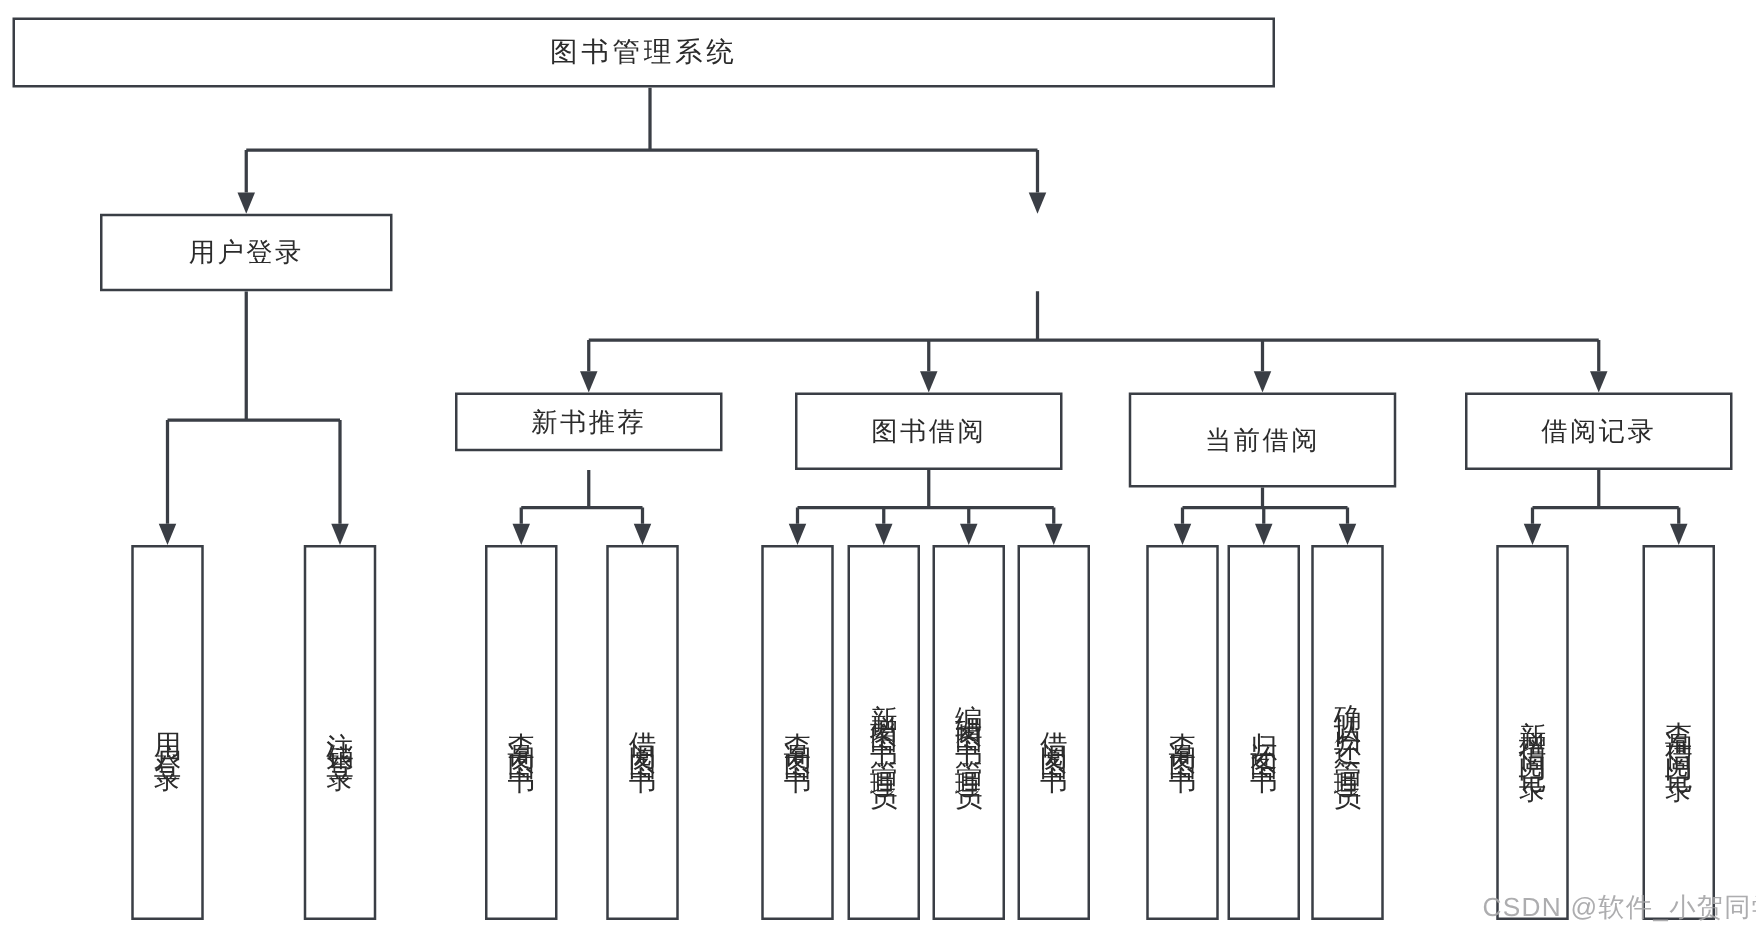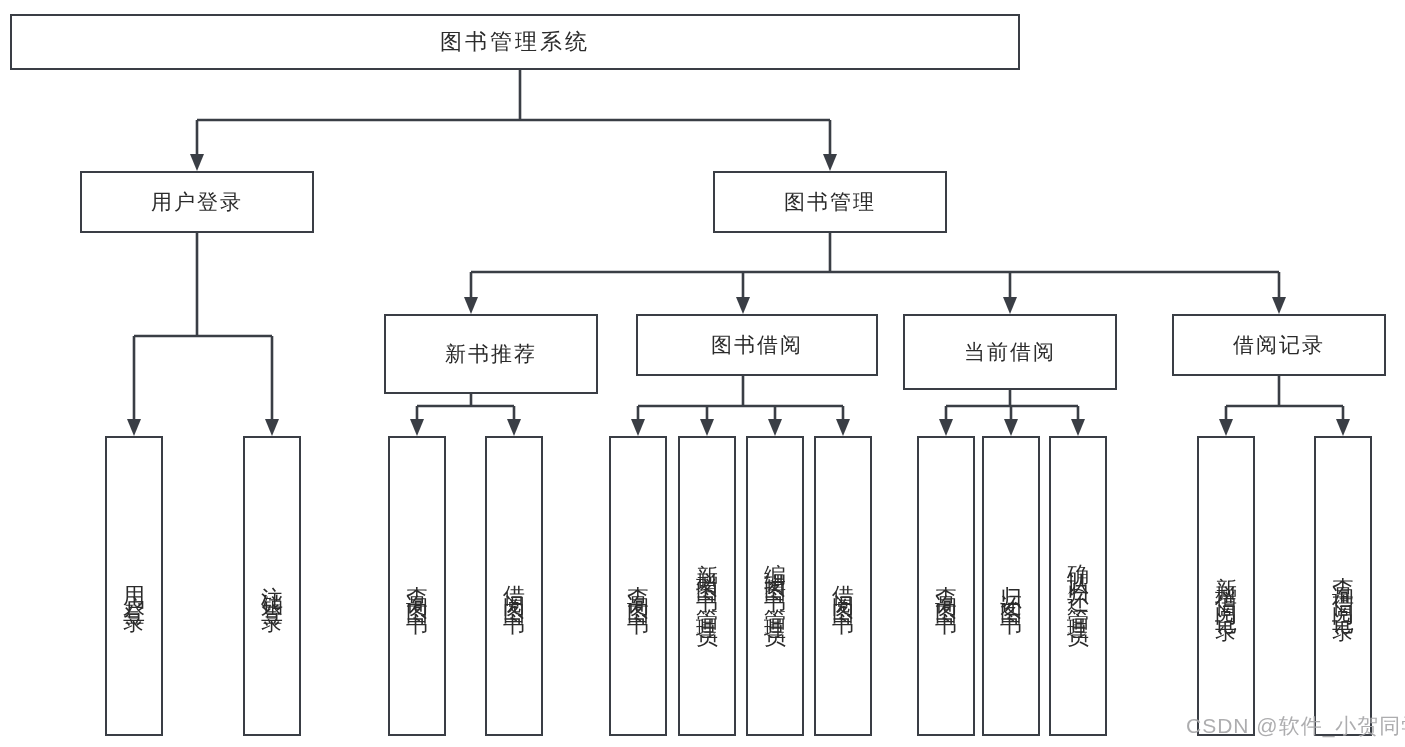--- a/index.html
+++ b/index.html
@@ -111,24 +111,23 @@
     <g>
       <path d="M1279 376 V406 M1226 406 H1343 M1226 406 V419 M1343 406 V419"></path>
       <polygon points="1219,419 1233,419 1226,436"></polygon>
       <polygon points="1336,419 1350,419 1343,436"></polygon>
     </g>
   </svg>
 
   <div class="node lvl0" style="left:10px;top:14px;width:1010px;height:56px">图书管理系统</div>
 
   <div class="node" style="left:80px;top:171px;width:234px;height:62px">用户登录</div>
-  <div class="node" style="left:713px;top:171px;width:234px;height:62px">图书管理</div>
 
-  <div class="node" style="left:384px;top:314px;width:214px;height:80px">新书推荐</div>
-  <div class="node" style="left:636px;top:314px;width:242px;height:62px">图书借阅</div>
+  <div class="node" style="left:364px;top:314px;width:214px;height:47px">新书推荐</div>
+  <div class="node" style="left:636px;top:314px;width:214px;height:62px">图书借阅</div>
   <div class="node" style="left:903px;top:314px;width:214px;height:76px">当前借阅</div>
   <div class="node" style="left:1172px;top:314px;width:214px;height:62px">借阅记录</div>
 
   <div class="leaf" style="left:105px">
     <span class="vtext">用户登录</span>
   </div>
   <div class="leaf" style="left:243px">
     <span class="vtext">注销登录</span>
   </div>
   <div class="leaf" style="left:388px">

